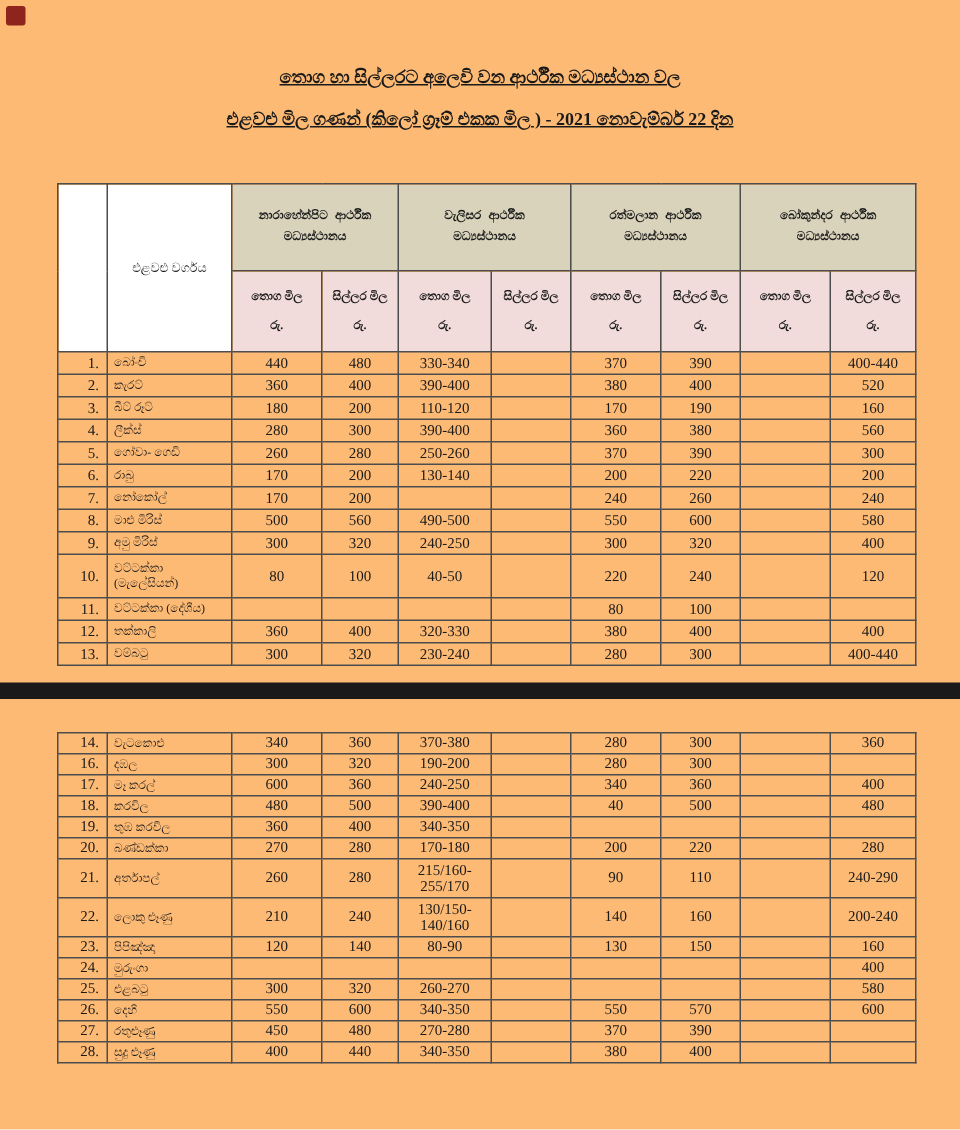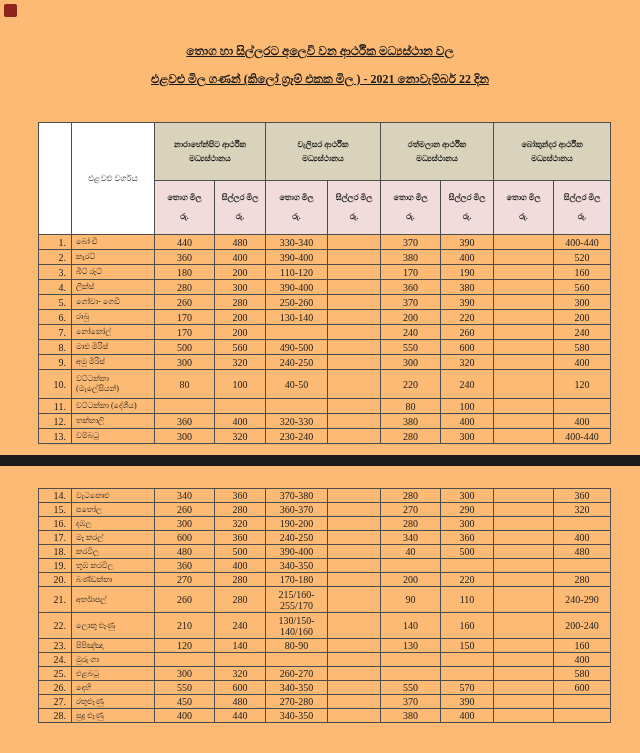--- a/index.html
+++ b/index.html
@@ -12,21 +12,21 @@
   .title-line + .title-line{margin-top:13px;}
 
   table.price-table{position:absolute;left:38px;border-collapse:collapse;table-layout:fixed;
         width:572px;}
   table.t1{top:122px;}
   table.t2{top:488px;padding-left:21px;}
   .price-table td{border:1px solid var(--border,#4d4d4d);padding:0;text-align:center;
         vertical-align:middle;overflow:hidden;white-space:pre-line;}
   tr.hrow1{height:58px;}
   tr.hrow2{height:54px;}
-  td.group-hdr{background:var(--group-bg,#d9d3bc);font-weight:bold;font-size:8px;line-height:1.7;}
+  td.group-hdr{background:var(--group-bg,#d9d3bc);font-weight:bold;font-size:8px;line-height:1.7;font-family:Liberation Mono, monospace;}
   td.sub-hdr{background:var(--sub-bg,#f2dcdb);font-weight:bold;font-size:8px;text-align:center;}
   td.sub-hdr .rupee{margin-top:9px;font-weight:bold;}
   td.item-hdr{font-size:8.5px;font-weight:normal;background:#fff;}
   td.no-hdr{background:#fff;}
   .t1 tr.data{height:15px;}
   .t1 tr.tall{height:29px;}
   .t2 tr.data{height:14px;}
   .t2 tr.tall{height:26px;}
   td.no-cell{text-align:right;padding-right:5px;font-size:10px;}
   td.name-cell{text-align:left;padding-left:4px;font-size:8px;line-height:1.25;}
@@ -263,32 +263,20 @@
           <td class="price-cell">340</td>
           <td class="price-cell">360</td>
           <td class="price-cell">370-380</td>
           <td class="price-cell"></td>
           <td class="price-cell">280</td>
           <td class="price-cell">300</td>
           <td class="price-cell"></td>
           <td class="price-cell">360</td>
         </tr>
         <tr class="data">
-          <td class="no-cell">15.</td>
-          <td class="name-cell">පතෝල</td>
-          <td class="price-cell">260</td>
-          <td class="price-cell">280</td>
-          <td class="price-cell">360-370</td>
-          <td class="price-cell"></td>
-          <td class="price-cell">270</td>
-          <td class="price-cell">290</td>
-          <td class="price-cell"></td>
-          <td class="price-cell">320</td>
-        </tr>
-        <tr class="data">
           <td class="no-cell">16.</td>
           <td class="name-cell">දඹල</td>
           <td class="price-cell">300</td>
           <td class="price-cell">320</td>
           <td class="price-cell">190-200</td>
           <td class="price-cell"></td>
           <td class="price-cell">280</td>
           <td class="price-cell">300</td>
           <td class="price-cell"></td>
           <td class="price-cell"></td>

